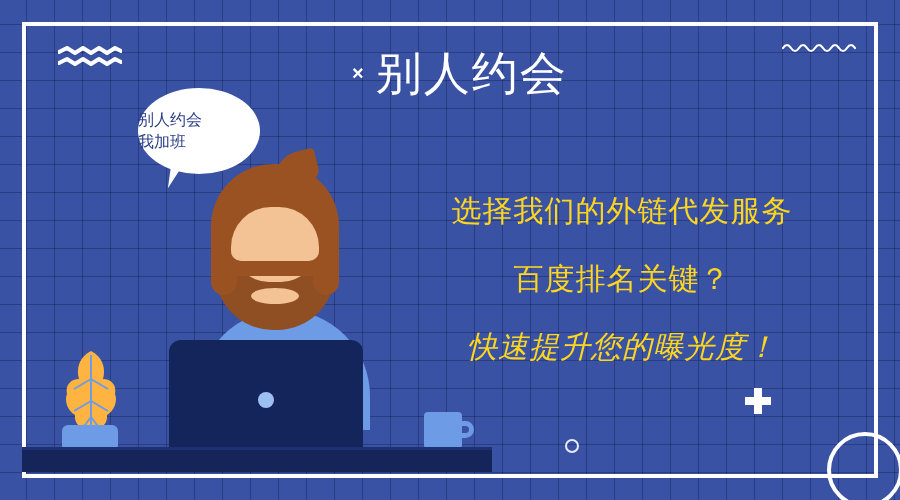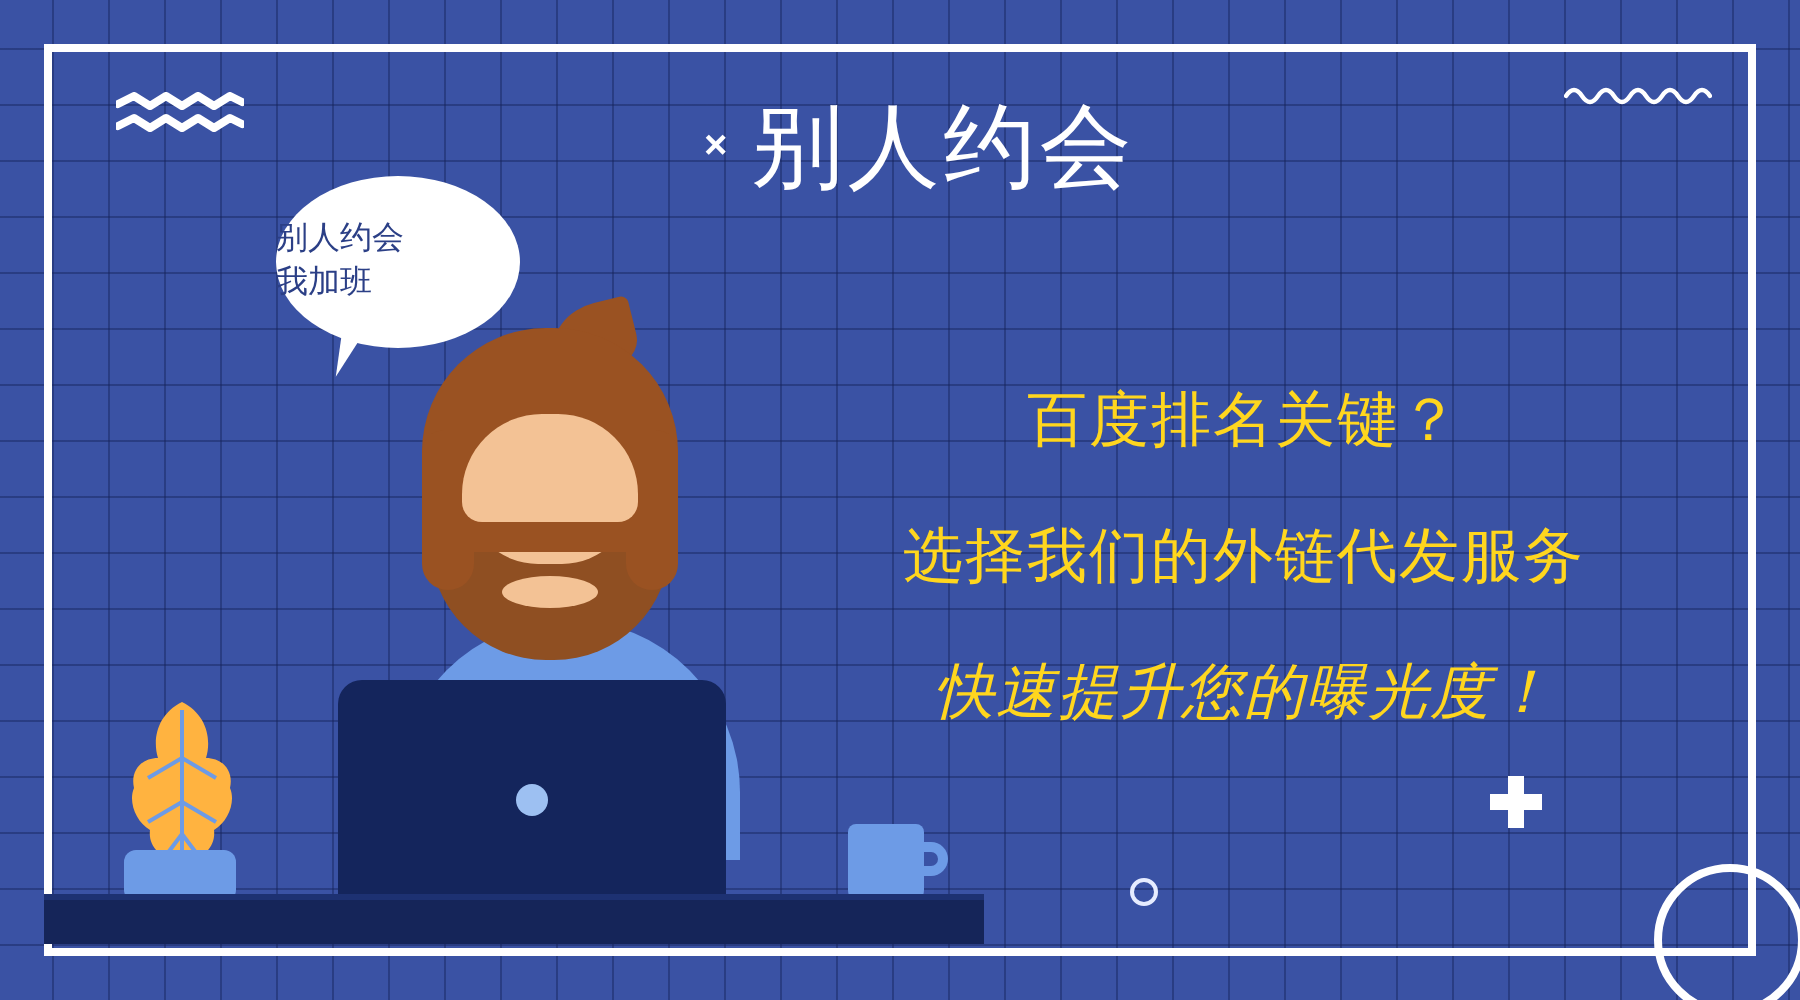--- a/index.html
+++ b/index.html
@@ -419,18 +419,18 @@
   <div class="mug-body"></div>
   <div class="mug-handle"></div>
 
   <div class="desk-top-edge"></div>
   <div class="desk"></div>
 
   <div class="plus-accent"></div>
   <div class="dot-circle"></div>
 
   <div class="promo">
+    <div class="promo-line">选择我们的外链代发服务</div>
     <div class="promo-line">百度排名关键？</div>
-    <div class="promo-line">选择我们的外链代发服务</div>
     <div class="promo-line">快速提升您的曝光度！</div>
   </div>
 
 </div>
 
 </body></html>

